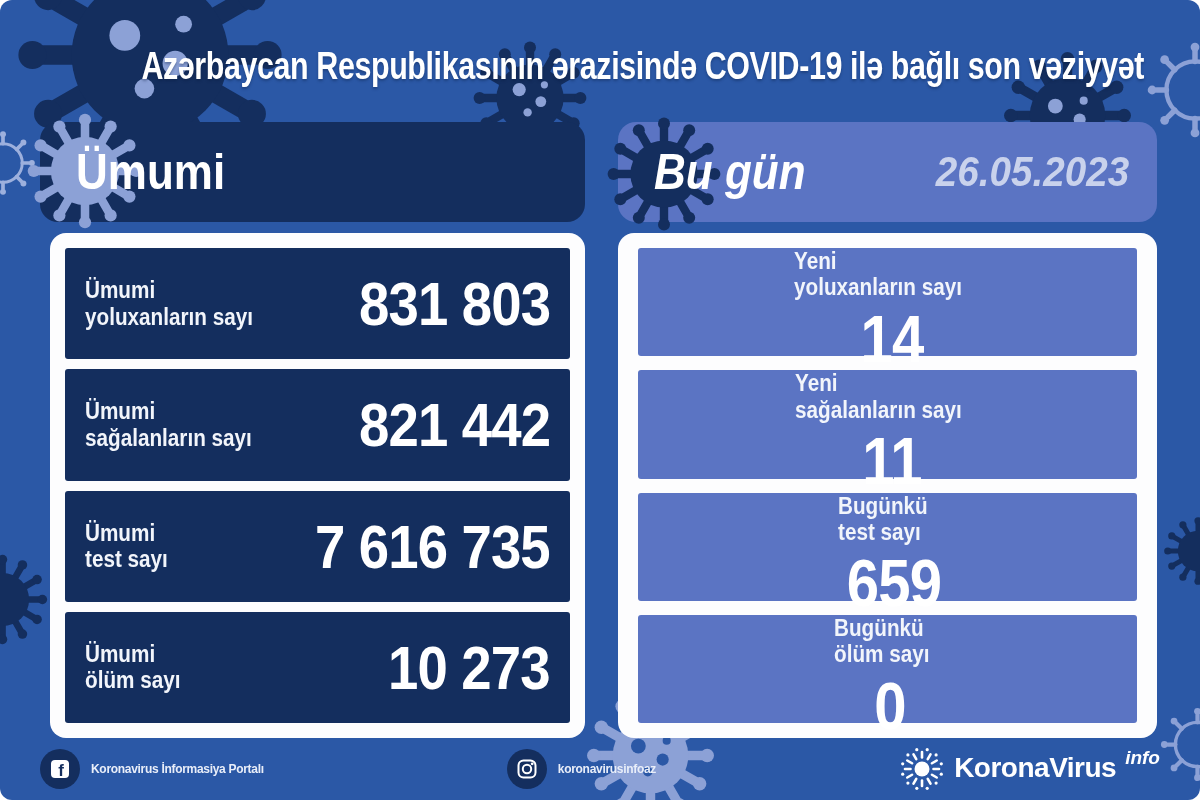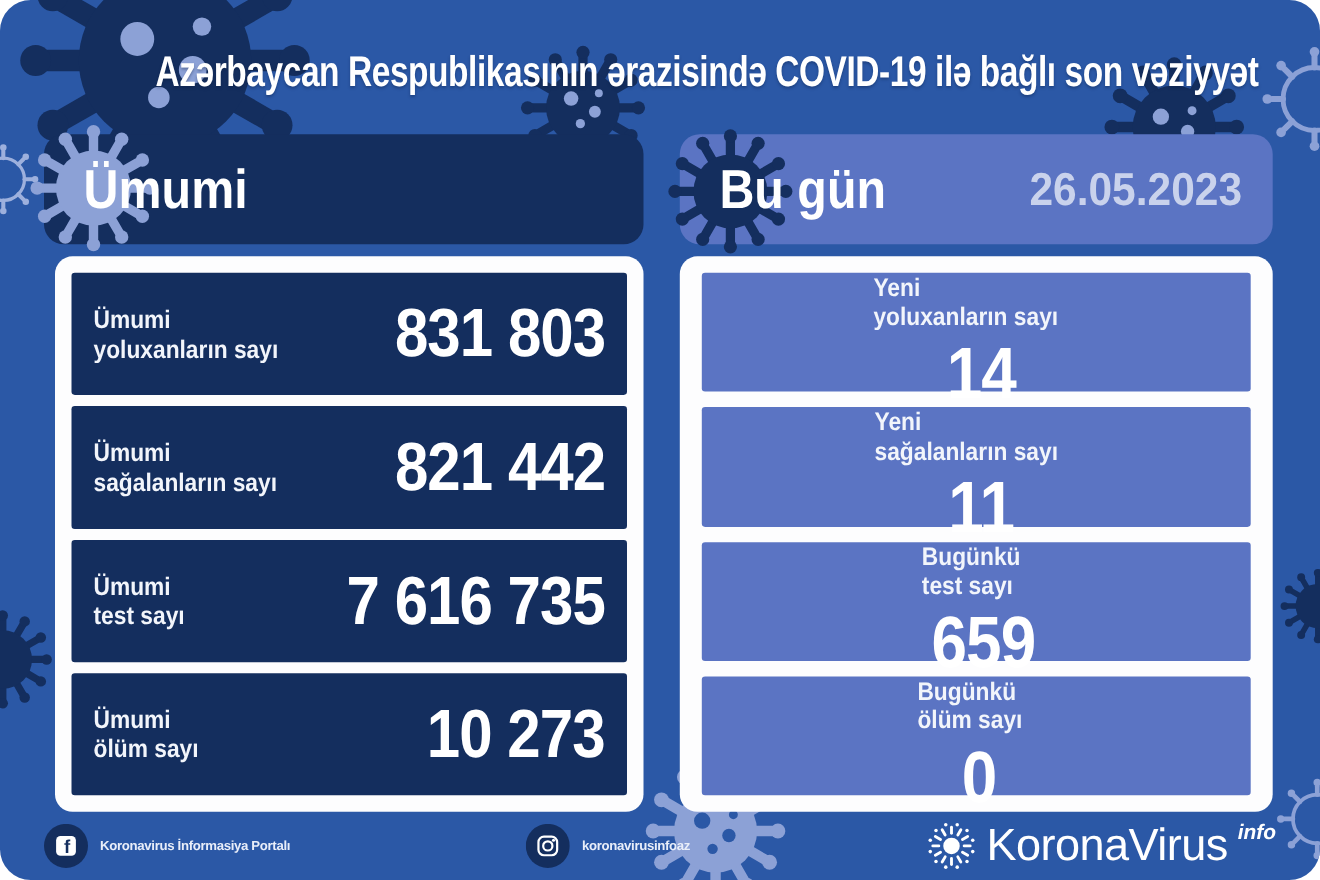--- a/index.html
+++ b/index.html
@@ -1,39 +1,39 @@
 <!DOCTYPE html>
 <html><head>
 <meta charset="utf-8">
 <style>
   html,body { margin:0; padding:0; background:#ffffff; }
   .page {
     position:relative; width:1200px; height:800px;
-    background:#2b58a6; border-radius:28px; overflow:hidden;
+    background:#2b58a6; border-radius:12px; overflow:hidden;
     font-family:"Liberation Sans", sans-serif;
   }
   
   .deco { position:absolute; z-index:1; pointer-events:none; }
   
   .title {
     position:absolute; top:44px; left:0; width:100%;
     text-align:center; z-index:2; white-space:nowrap;
   }
   .title > span {
     display:inline-block; transform:scaleX(0.78); transform-origin:center;
     font-size:39px; font-weight:bold; color:#ffffff; letter-spacing:-0.5px;
     text-shadow:0 2px 3px rgba(10,25,60,0.35);
   }
   
   .hdr {
     position:absolute; top:122px; height:100px; border-radius:18px;
     display:flex; align-items:center; z-index:2;
   }
   .hdr-left  { left:40px;  width:545px; background:#142e5e; }
-  .hdr-right { left:618px; width:539px; background:#5b74c3; justify-content:space-between; }
+  .hdr-right { left:618px; width:539px; background:#5b74c3; justify-content:space-between;font-style:italic; }
   .hdr-virus { position:absolute; z-index:1; }
   .hdr-title {
     position:relative; z-index:2; margin-left:36px;
     display:inline-block; transform:scaleX(0.88); transform-origin:left center;
     font-size:50px; font-weight:bold; color:#ffffff;
   }
   .hdr-date {
     position:relative; z-index:2; margin-right:28px;
     display:inline-block; transform:scaleX(0.92); transform-origin:right center;
     font-size:42px; font-weight:bold; color:#c9d2ec;
@@ -68,21 +68,21 @@
     position:absolute; left:0; right:0; top:740px; height:58px; z-index:2;
     display:flex; align-items:center; justify-content:space-between;
     padding:0 40px; box-sizing:border-box;
   }
   .soc { display:flex; align-items:center; gap:11px; }
   .soc-label {
     font-size:12px; font-weight:bold; color:#e9eef9; letter-spacing:-0.3px;
     white-space:nowrap;
   }
   .logo { display:flex; align-items:flex-start; gap:9px; color:#ffffff; }
-  .logo-text { font-size:41px; font-weight:normal; line-height:44px; letter-spacing:-0.5px; }
+  .logo-text { font-size:28px; font-weight:bold; line-height:44px; letter-spacing:-0.5px; }
   .logo-sup  { font-size:19px; font-weight:bold; line-height:1; margin-top:2px;font-style:italic; }
 </style>
 </head>
 <body>
 
 <svg width="0" height="0" style="position:absolute" aria-hidden="true">
   <defs>
     <g id="v-solid">
       <g stroke="currentColor" stroke-width="7" stroke-linecap="round">
         <line x1="26" y1="0" x2="38" y2="0"></line>

